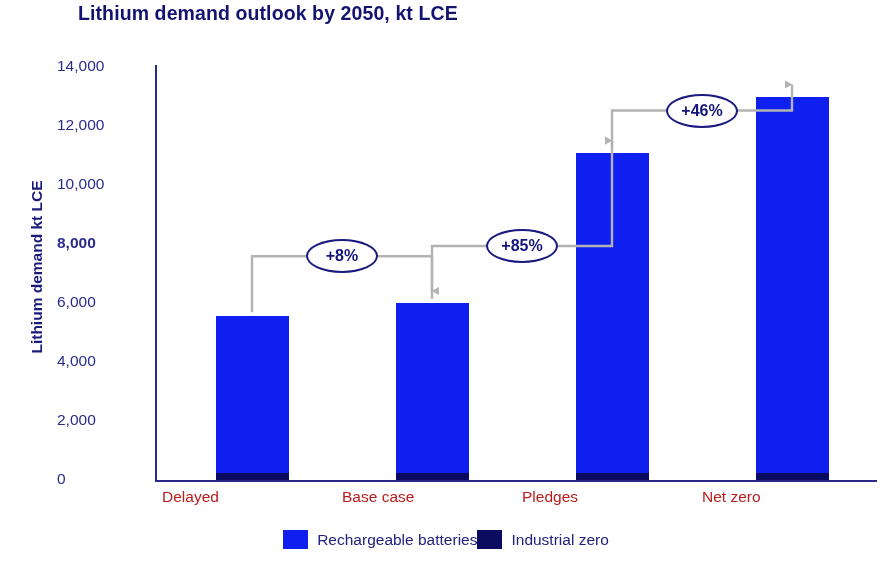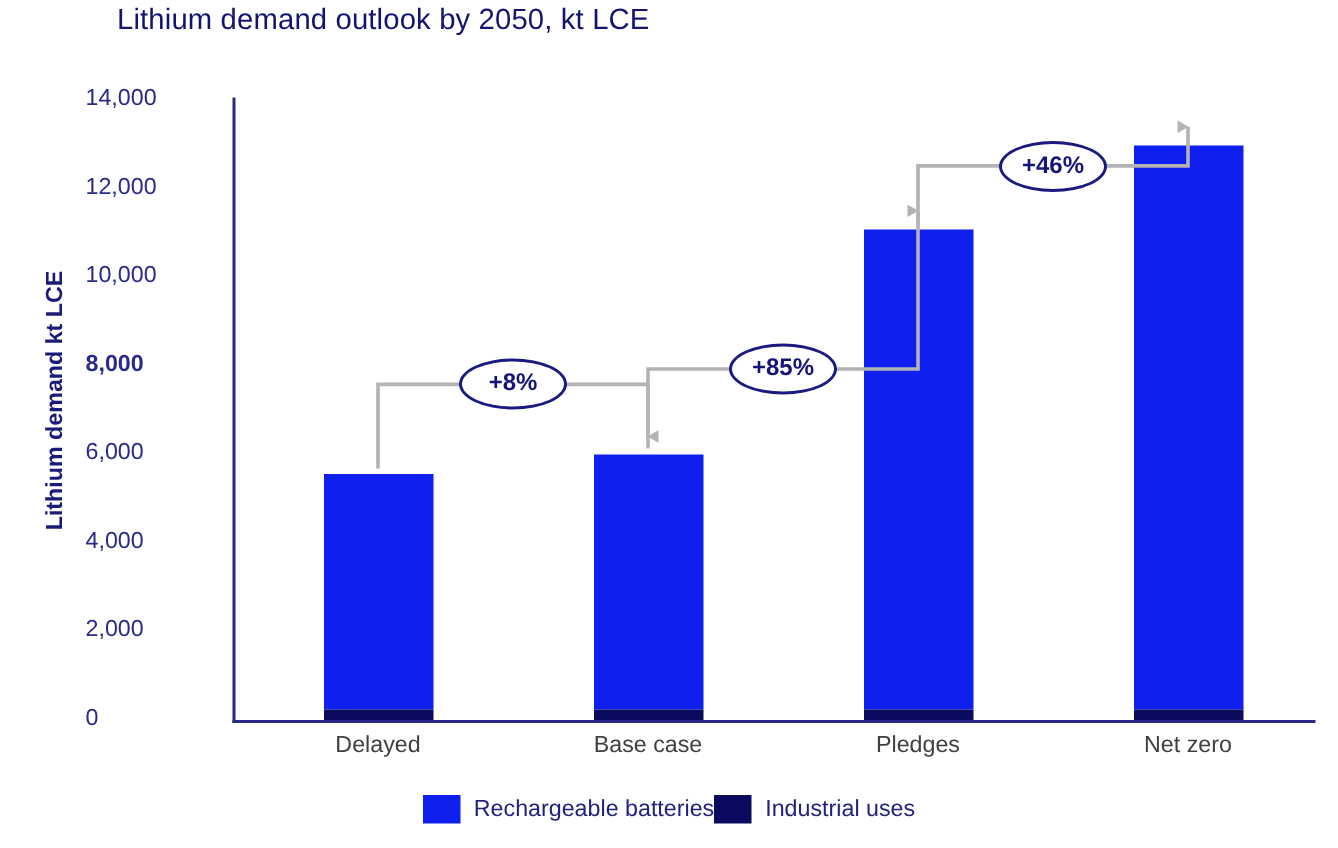--- a/index.html
+++ b/index.html
@@ -22,21 +22,21 @@
     width: 892px;
     height: 565px;
   }
 
   
   .chart-title {
     position: absolute;
     left: 78px;
     top: 2px;
     font-size: 19.5px;
-    font-weight: normal;
+    font-weight: bold;
     color: #141470;
     letter-spacing: 0.1px;
     white-space: nowrap;
   }
 
   
   .y-axis-title {
     position: absolute;
     left: -63px;
     top: 258px;
@@ -109,23 +109,22 @@
     left: 0;
     bottom: 0;
     width: 100%;
     background: #0a0a5e;
   }
 
   
   .x-tick {
     position: absolute;
     top: 488px;
-    text-align: center;
-    font-size: 15.5px;
-    color: #404040;
+    font-size: 15.5px;
+    color: #b91c1c;
     white-space: nowrap;
   }
 
   
   .annot-svg {
     position: absolute;
     left: 0; top: 0;
     width: 892px;
     height: 565px;
     pointer-events: none;
@@ -243,17 +242,17 @@
       <div class="annot-badge" style="left: 666px; top: 93.55px;">+46%</div>
     </div>
 
   <div class="legend">
     <div class="legend-item">
       <span class="legend-swatch" style="background:#0f1ff0"></span>
       <span class="legend-label">Rechargeable batteries</span>
     </div>
     <div class="legend-item">
       <span class="legend-swatch" style="background:#0a0a5e"></span>
-      <span class="legend-label">Industrial uses</span>
+      <span class="legend-label">Industrial zero</span>
     </div>
   </div>
 
 </div>
 
 </body></html>

